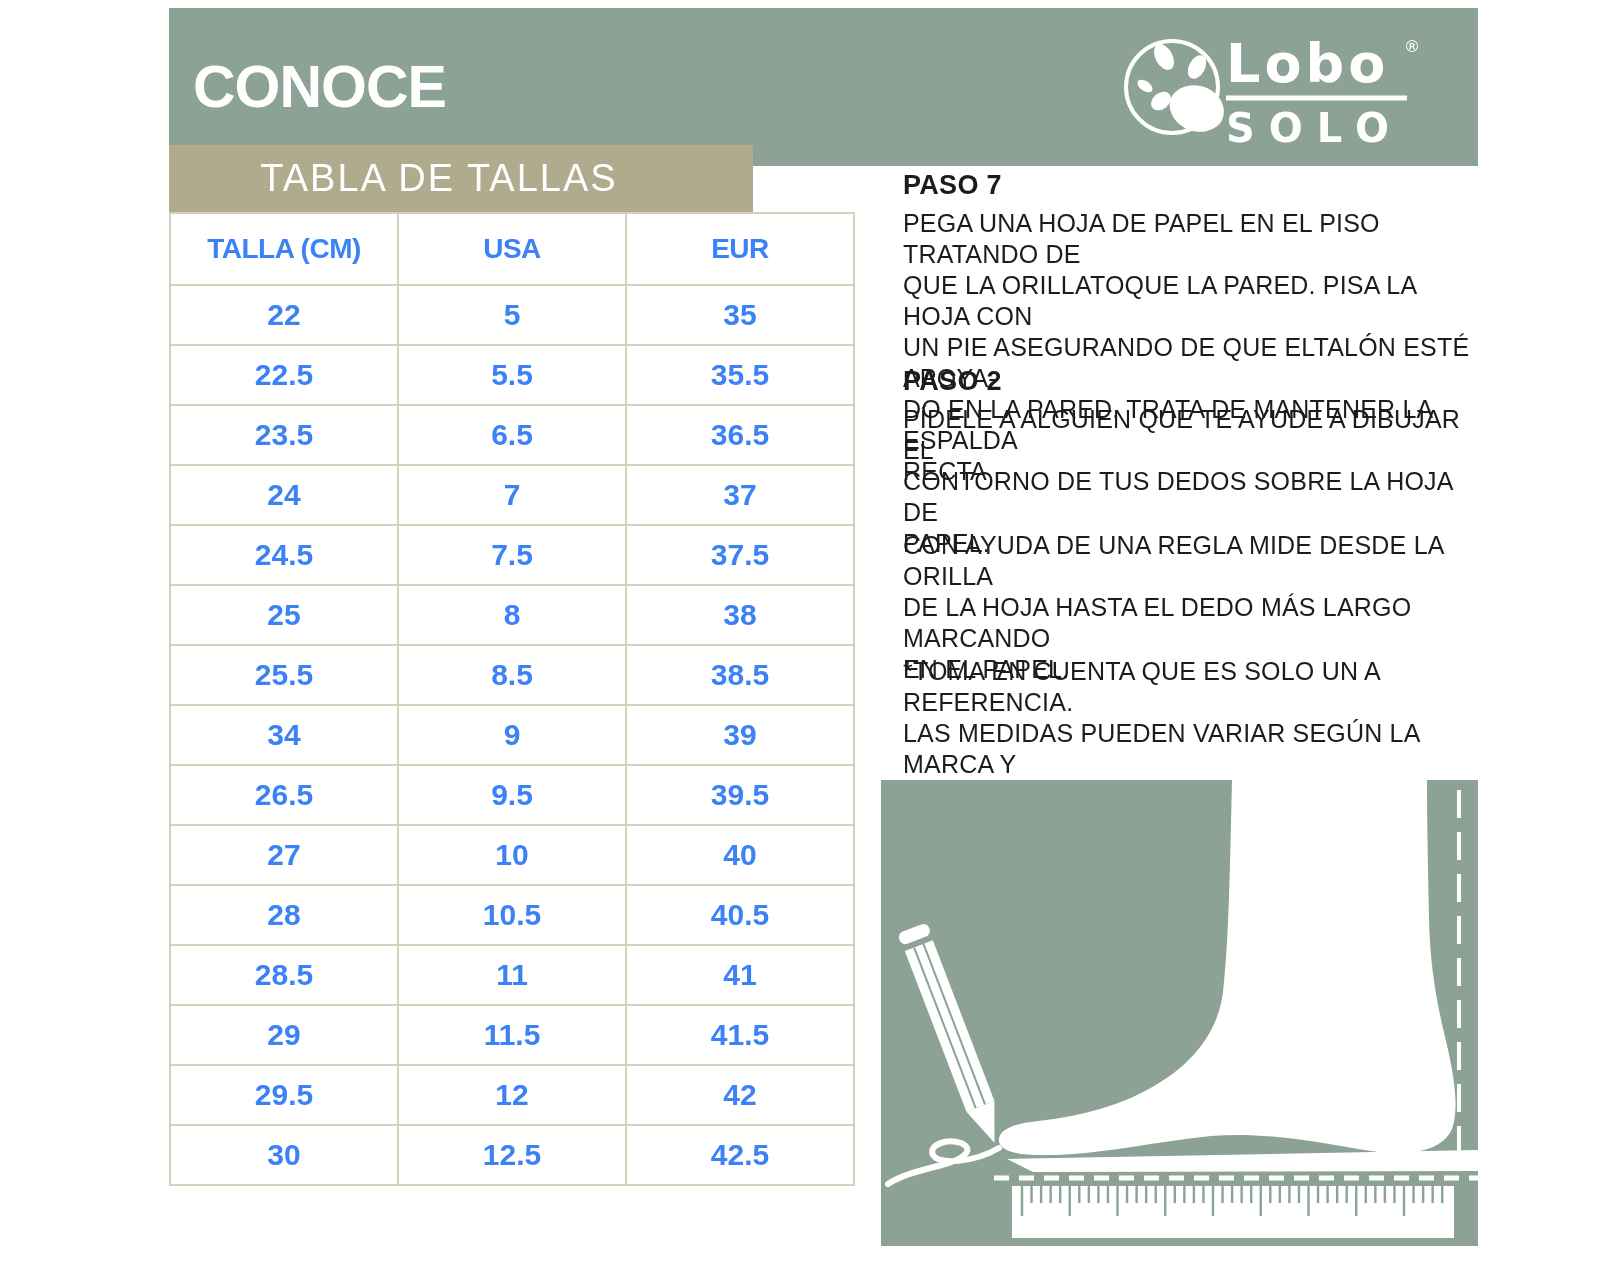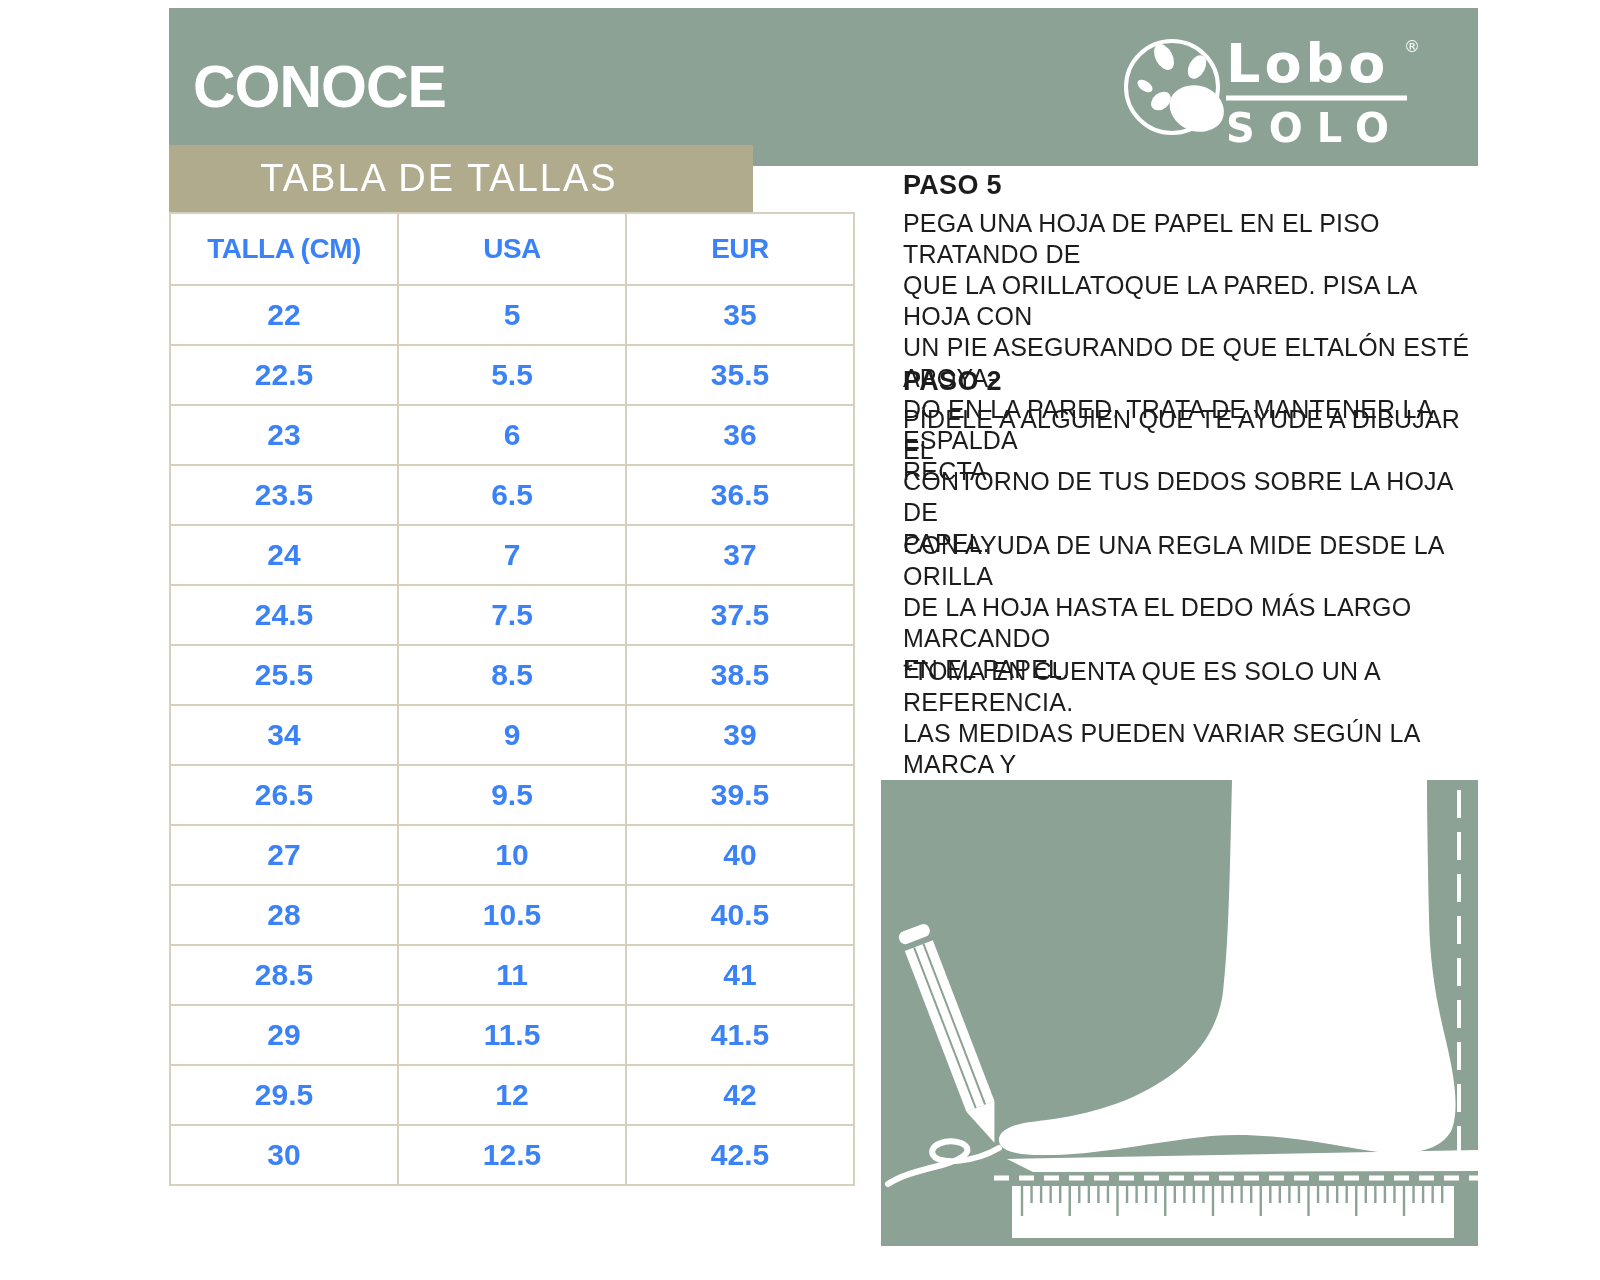--- a/index.html
+++ b/index.html
@@ -81,40 +81,40 @@
           <td>22</td>
           <td>5</td>
           <td>35</td>
         </tr>
         <tr>
           <td>22.5</td>
           <td>5.5</td>
           <td>35.5</td>
         </tr>
         <tr>
-          <td>23</td>
-          <td>6</td>
-          <td>36</td>
-        </tr>
-        <tr>
           <td>23.5</td>
           <td>6.5</td>
           <td>36.5</td>
         </tr>
         <tr>
           <td>24</td>
           <td>7</td>
           <td>37</td>
         </tr>
         <tr>
           <td>24.5</td>
           <td>7.5</td>
           <td>37.5</td>
         </tr>
         <tr>
+          <td>25</td>
+          <td>8</td>
+          <td>38</td>
+        </tr>
+        <tr>
           <td>25.5</td>
           <td>8.5</td>
           <td>38.5</td>
         </tr>
         <tr>
           <td>34</td>
           <td>9</td>
           <td>39</td>
         </tr>
         <tr>
@@ -149,21 +149,21 @@
         </tr>
         <tr>
           <td>30</td>
           <td>12.5</td>
           <td>42.5</td>
         </tr>
       </tbody>
   </table>
 
   <section class="step pos-step1">
-    <h3 class="step-title">PASO 5</h3>
+    <h3 class="step-title">PASO 7</h3>
     <div class="step-body">PEGA UNA HOJA DE PAPEL EN EL PISO TRATANDO DE
 QUE LA ORILLATOQUE LA PARED. PISA LA HOJA CON
 UN PIE ASEGURANDO DE QUE ELTALÓN ESTÉ APOYA-
 DO EN LA PARED. TRATA DE MANTENER LA ESPALDA
 RECTA</div>
   </section>
 
   <section class="step pos-step2">
     <h3 class="step-title">PASO 2</h3>
     <div class="step-body">PÍDELE A ALGUIEN QUE TE AYUDE A DIBUJAR EL

